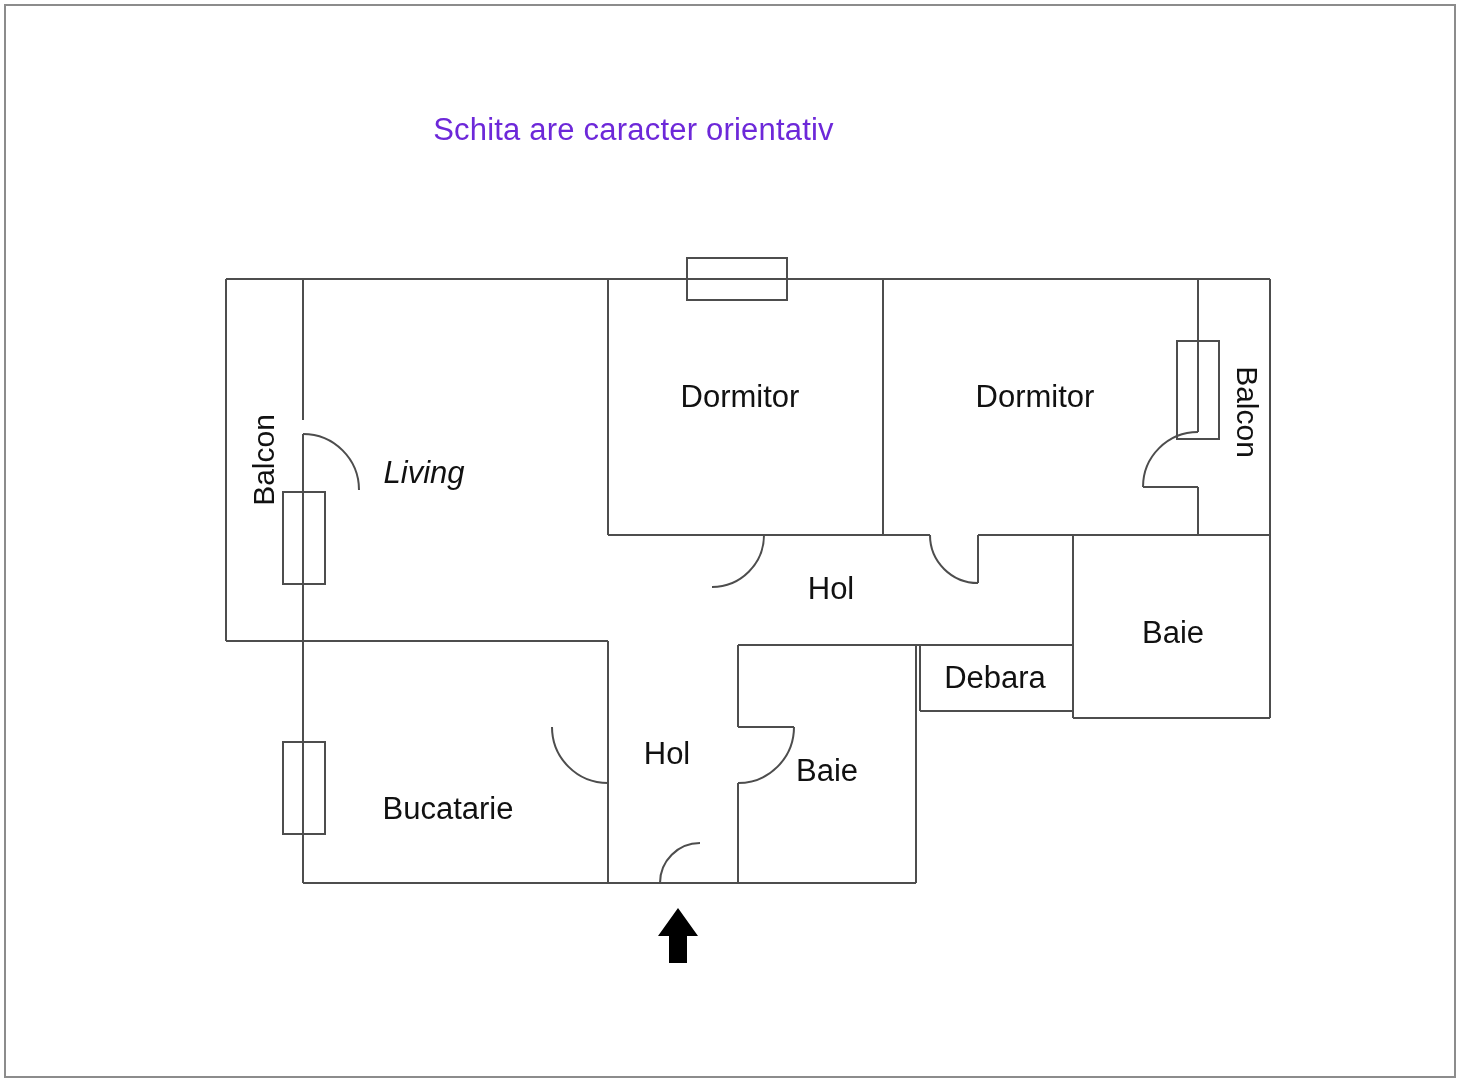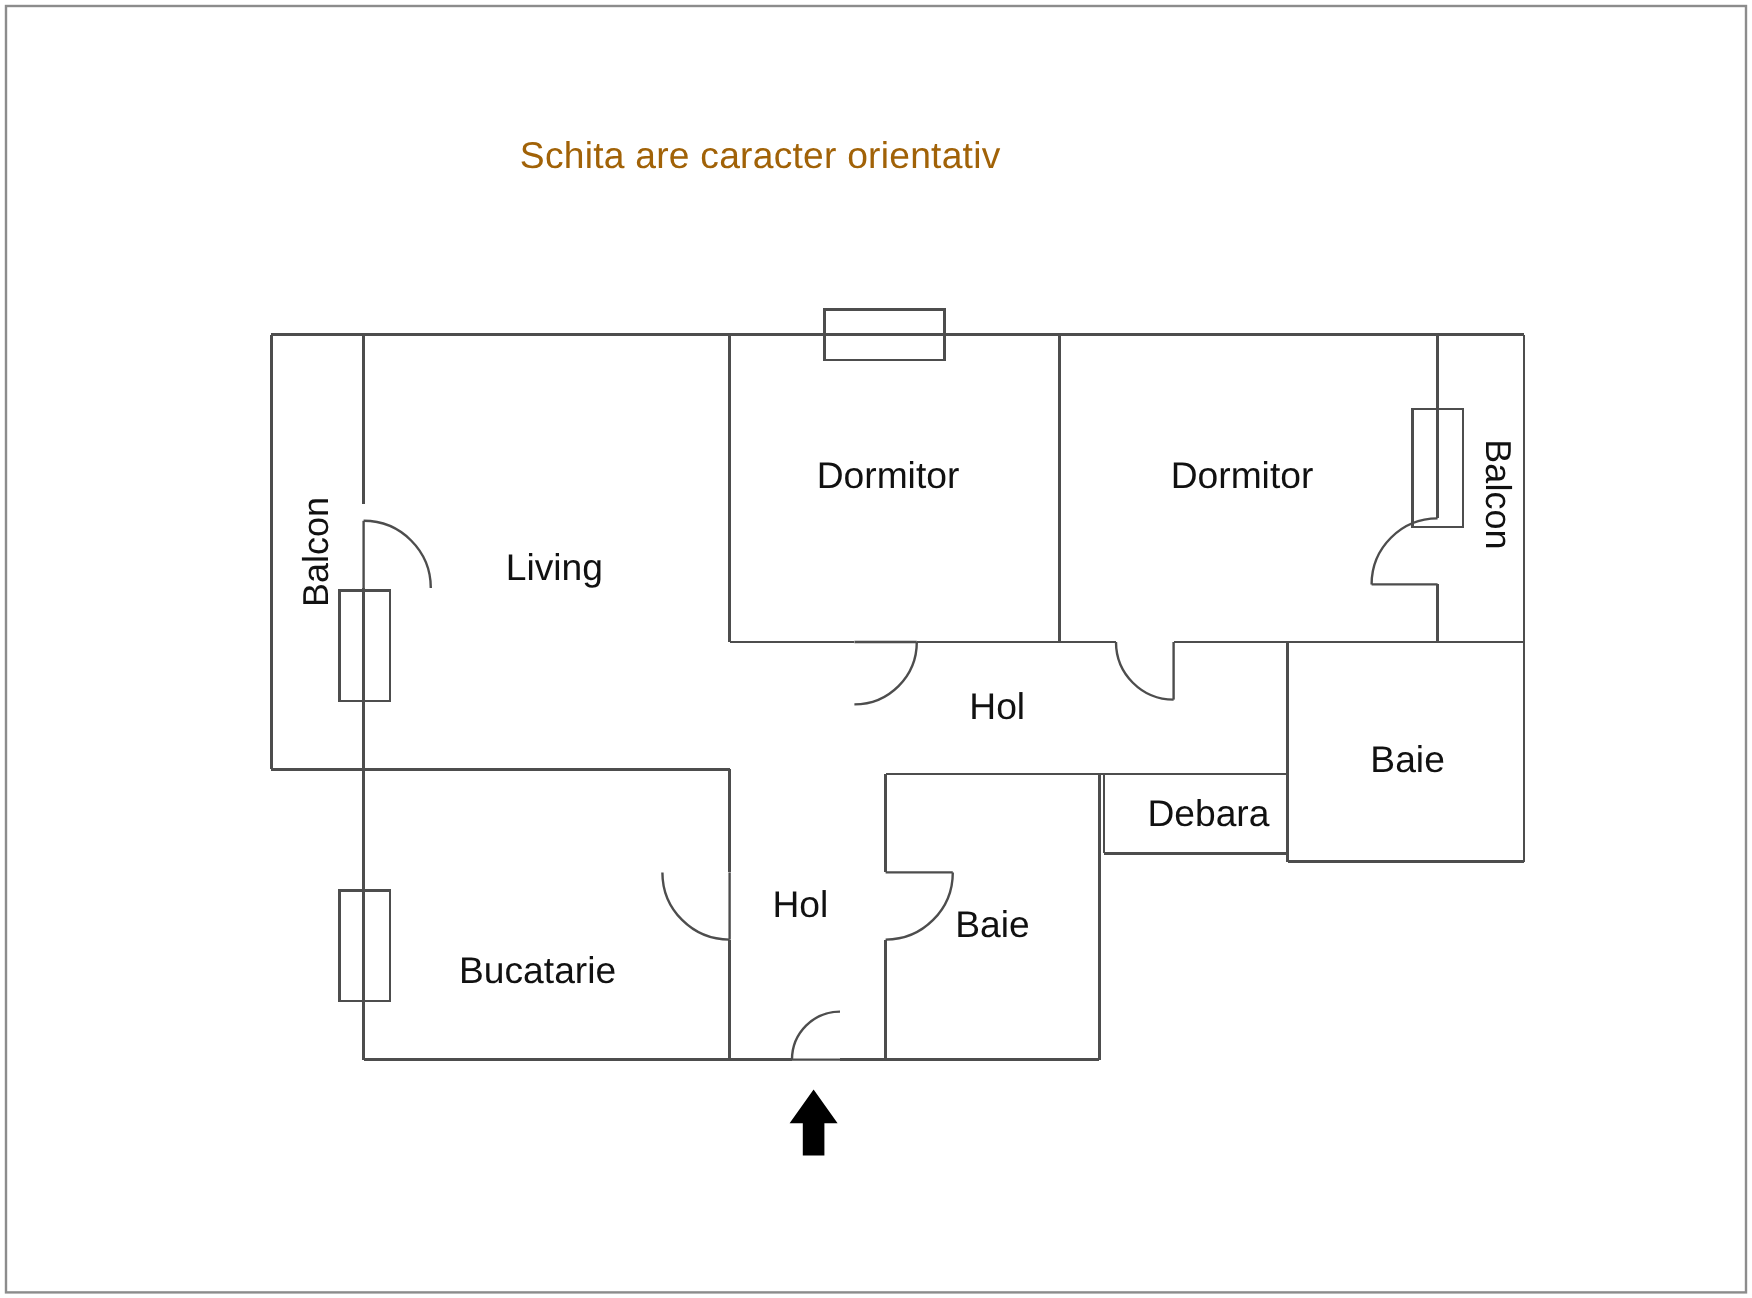--- a/index.html
+++ b/index.html
@@ -28,21 +28,21 @@
     box-sizing: border-box;
     pointer-events: none;
   }
   #plan-title {
     position: absolute;
     left: 0;
     top: 112px;
     width: 1267px;
     text-align: center;
     font-size: 31px;
-    color: #a16207;
+    color: #6d28d9;
     letter-spacing: 0.2px;
     white-space: nowrap;
   }
   
   #plan-title .t {
     display: inline-block;
     transform: translateX(0px);
   }
   #plan-svg {
     position: absolute;
@@ -136,25 +136,25 @@
         <rect x="283" y="742" width="42" height="92" fill="none" stroke="#4d4d4d" stroke-width="2" shape-rendering="crispEdges"></rect>
         <rect x="1177" y="341" width="42" height="98" fill="none" stroke="#4d4d4d" stroke-width="2" shape-rendering="crispEdges"></rect>
       </g>
     <g id="arrow-group">
         <polygon points="678,908 698,936 687,936 687,963 669,963 669,936 658,936" fill="#000000"></polygon>
       </g>
   </svg>
 
   <div id="labels-layer">
       <div class="room-label vert-ccw" style="left: 264px; top: 460px; font-size: 30px;">Balcon</div>
-      <div class="room-label" style="left: 462px; top: 473px; font-size: 31px;">Living</div>
+      <div class="room-label" style="left: 424px; top: 473px; font-size: 31px; font-style: italic;">Living</div>
       <div class="room-label" style="left: 740px; top: 397px; font-size: 31px;">Dormitor</div>
       <div class="room-label" style="left: 1035px; top: 397px; font-size: 31px;">Dormitor</div>
       <div class="room-label vert-cw" style="left: 1247px; top: 412px; font-size: 30px;">Balcon</div>
       <div class="room-label" style="left: 831px; top: 589px; font-size: 31px;">Hol</div>
       <div class="room-label" style="left: 1173px; top: 633px; font-size: 31px;">Baie</div>
-      <div class="room-label" style="left: 995px; top: 678px; font-size: 31px; margin-left: 12px;">Debara</div>
+      <div class="room-label" style="left: 995px; top: 678px; font-size: 31px;">Debara</div>
       <div class="room-label" style="left: 448px; top: 809px; font-size: 31px;">Bucatarie</div>
       <div class="room-label" style="left: 667px; top: 754px; font-size: 31px;">Hol</div>
       <div class="room-label" style="left: 827px; top: 771px; font-size: 31px;">Baie</div>
     </div>
 
 </div>
 
 </body></html>

